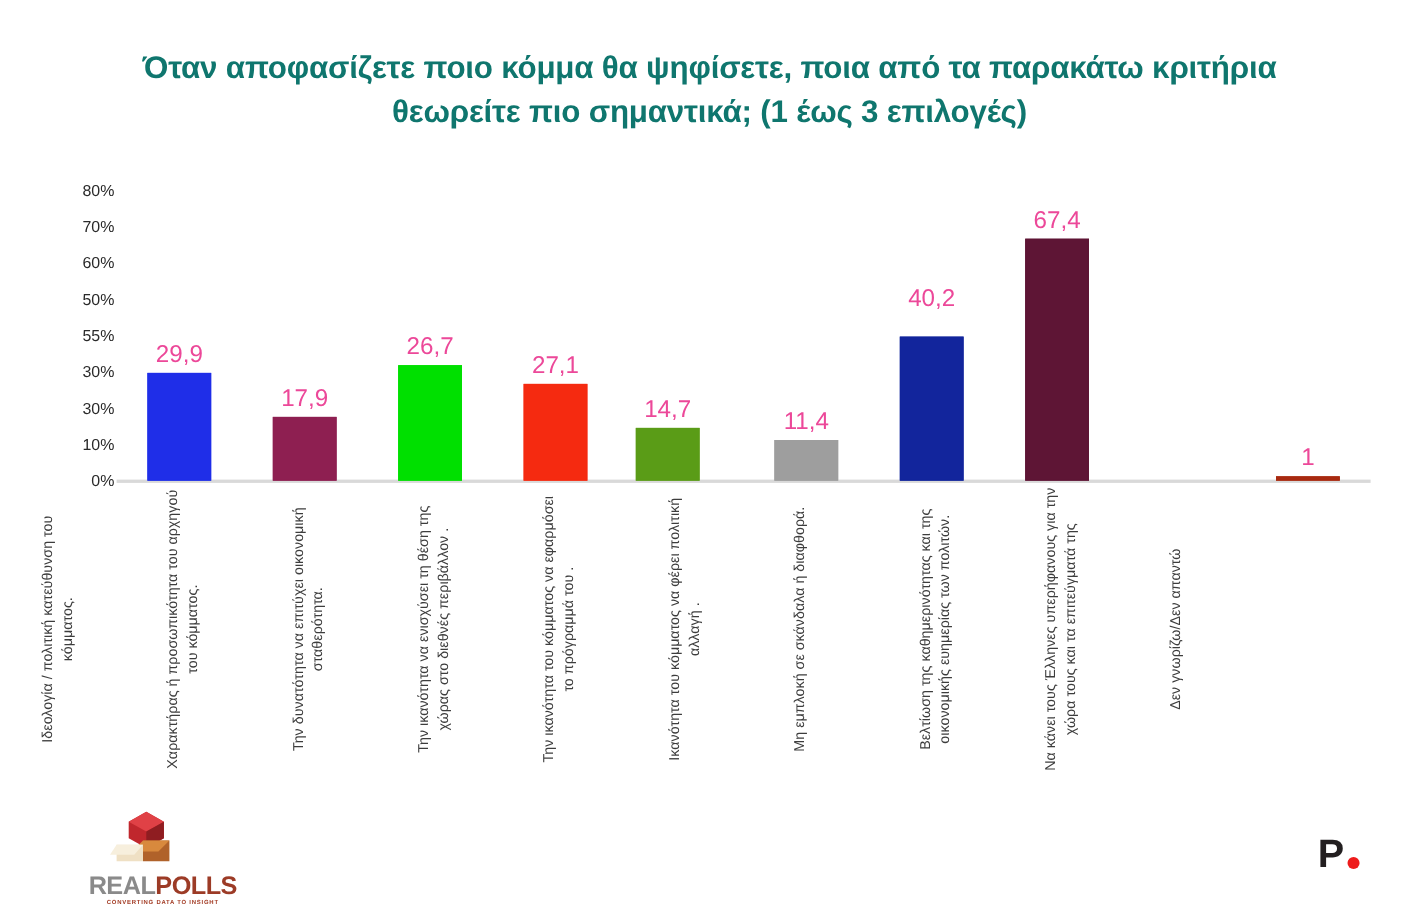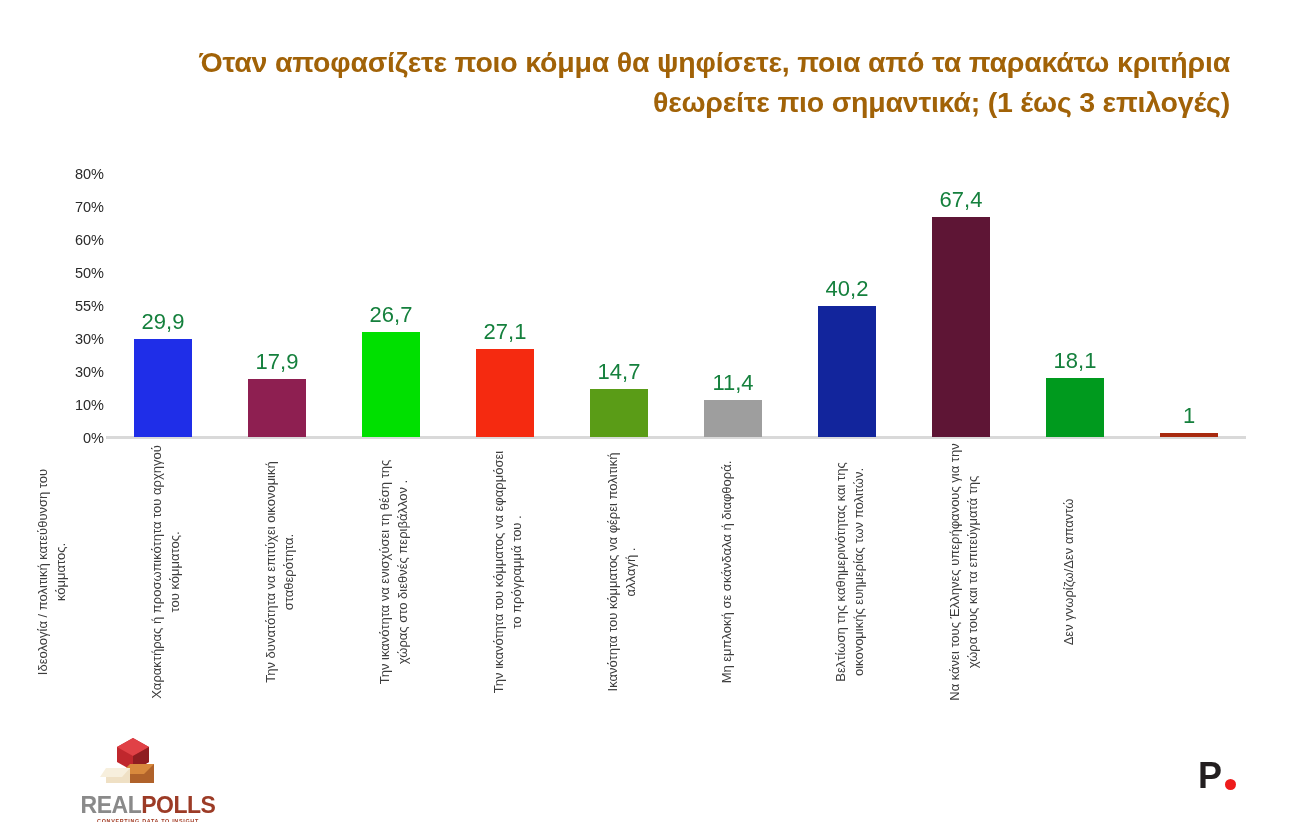--- a/index.html
+++ b/index.html
@@ -21,25 +21,24 @@
   .title-block {
     position: absolute;
     left: 60px;
     top: 42px;
     width: 1170px;
     text-align: center;
   }
   .title-line {
     font-size: 28.5px;
     font-weight: bold;
-    color: #a16207;
+    color: #0f766e;
     line-height: 1.42;
     letter-spacing: -0.2px;
     white-space: nowrap;
-    text-align: right;
   }
 
   
   .chart-area {
     position: absolute;
     left: 0;
     top: 0;
     width: 1290px;
     height: 638px;
     padding-left: 20px;
@@ -95,21 +94,21 @@
     left: 50%;
     transform: translateX(-50%);
     width: 58px;
     box-sizing: border-box;
   }
   .bar-value {
     position: absolute;
     left: 50%;
     transform: translateX(-50%);
     font-size: 22px;
-    color: #15803d;
+    color: #ec4899;
     white-space: nowrap;
     line-height: 1;
   }
 
   
   .x-labels {
     position: absolute;
     left: 106px;
     top: 443px;
     width: 1140px;
@@ -234,39 +233,35 @@
         <div class="bar-value" style="bottom: 64px;">17,9</div>
       </div>
       <div class="bar-slot" style="left: 228px;">
         <div class="bar" style="height: 105px; background: rgb(0, 224, 0); border: 1px solid rgb(0, 224, 0);"></div>
         <div class="bar-value" style="bottom: 111px;">26,7</div>
       </div>
       <div class="bar-slot" style="left: 342px;">
         <div class="bar" style="height: 88px; background: rgb(245, 42, 16); border: 1px solid rgb(245, 42, 16);"></div>
         <div class="bar-value" style="bottom: 94px;">27,1</div>
       </div>
-      <div class="bar-slot" style="left: 456px;">
+      <div class="bar-slot" style="left: 444px;">
         <div class="bar" style="height: 48px; background: rgb(90, 156, 23); border: 1px solid rgb(90, 156, 23);"></div>
         <div class="bar-value" style="bottom: 54px;">14,7</div>
       </div>
       <div class="bar-slot" style="left: 570px;">
         <div class="bar" style="height: 37px; background: rgb(158, 158, 158); border: 1px solid rgb(158, 158, 158);"></div>
         <div class="bar-value" style="bottom: 43px;">11,4</div>
       </div>
       <div class="bar-slot" style="left: 684px;">
         <div class="bar" style="height: 131px; background: rgb(18, 37, 156); border: 1px solid rgb(18, 37, 156);"></div>
-        <div class="bar-value" style="bottom: 137px;">40,2</div>
+        <div class="bar-value" style="bottom: 155px;">40,2</div>
       </div>
       <div class="bar-slot" style="left: 798px;">
         <div class="bar" style="height: 220px; background: rgb(94, 21, 53); border: 1px solid rgb(94, 21, 53);"></div>
         <div class="bar-value" style="bottom: 226px;">67,4</div>
-      </div>
-      <div class="bar-slot" style="left: 912px;">
-        <div class="bar" style="height: 59px; background: rgb(0, 154, 30); border: 1px solid rgb(0, 154, 30);"></div>
-        <div class="bar-value" style="bottom: 65px;">18,1</div>
       </div>
       <div class="bar-slot" style="left: 1026px;">
         <div class="bar" style="height: 4px; background: rgb(168, 42, 16); border: 1px solid rgb(168, 42, 16);"></div>
         <div class="bar-value" style="bottom: 10px;">1</div>
       </div>
     </div>
 
   <div class="x-labels">
       <div class="x-slot" style="left: 0px;">
         <div class="x-label-rot">Ιδεολογία / πολιτική κατεύθυνση του κόμματος.</div>

